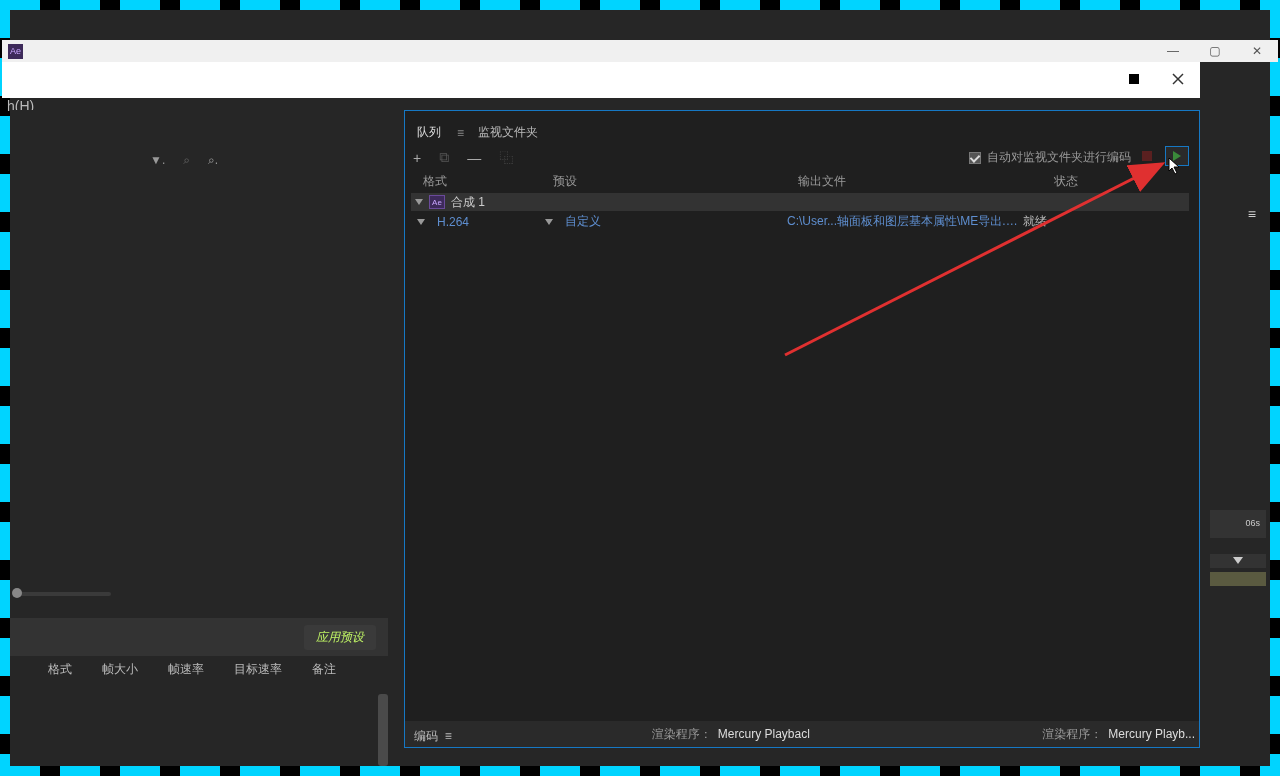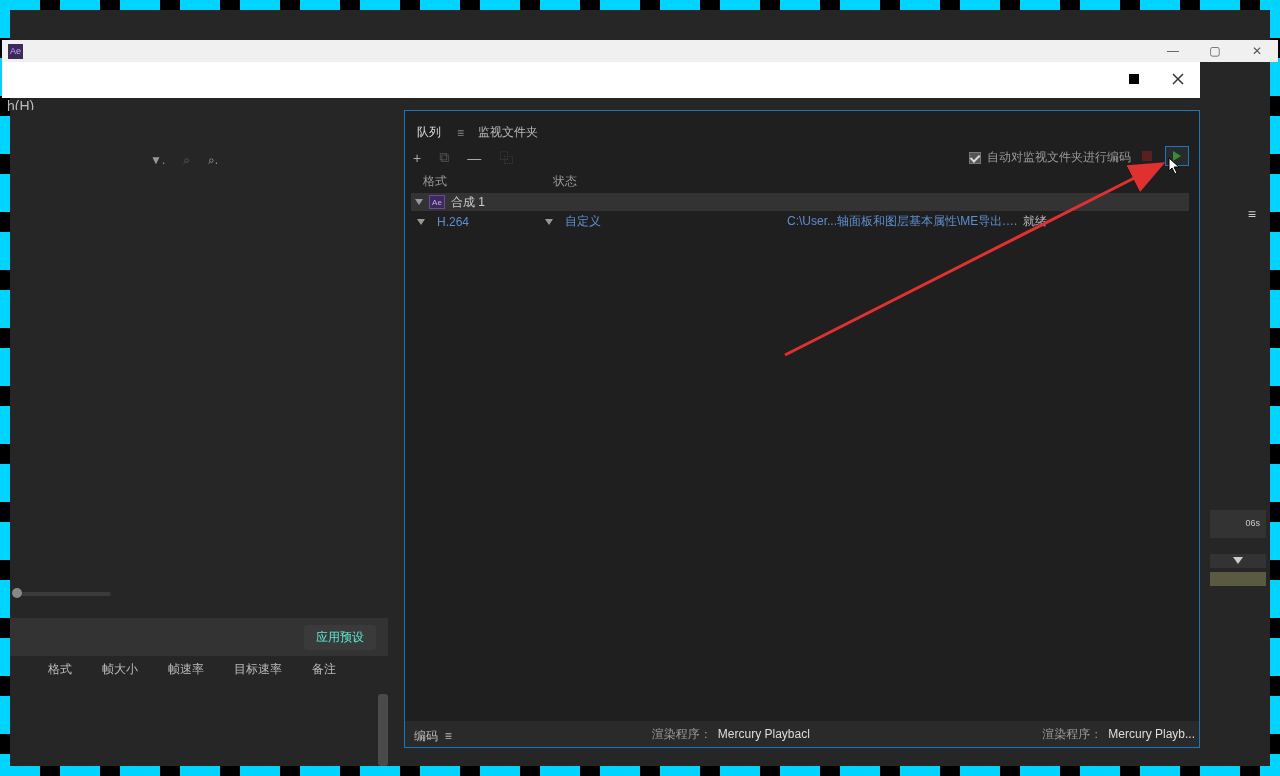--- a/index.html
+++ b/index.html
@@ -28,21 +28,21 @@
 
   
   .left-panel { position:absolute; left:0; top:100px; width:395px; bottom:0; background:#262626; }
   .left-panel .tools { position:absolute; top:38px; left:0; right:0; height:24px; display:flex; align-items:center; color:#bbb; padding-left:140px; gap:18px; }
   .left-panel .tools span { color:#999; }
 
   .slider { position:absolute; bottom:170px; left:6px; width:95px; height:4px; background:#3a3a3a; border-radius:2px; }
   .slider:before { content:""; position:absolute; left:-4px; top:-4px; width:10px; height:10px; border-radius:50%; background:#888; }
 
   .bot-strip { position:absolute; bottom:110px; left:0; width:378px; height:38px; background:#333; display:flex; align-items:center; justify-content:flex-end; padding-right:12px; }
-  .apply-btn { color:#5eead4; padding:4px 12px; background:#3a3a3a; border-radius:3px; }
+  .apply-btn { color:#bef264; padding:4px 12px; background:#3a3a3a; border-radius:3px;font-style:italic; }
 
   .bot-cols { position:absolute; bottom:88px; left:38px; display:flex; gap:30px; color:#bbb; }
   .scrollbar { position:absolute; bottom:0; left:368px; width:10px; height:72px; background:#4a4a4a; border-radius:3px; }
 
   
   .queue { position:absolute; left:394px; top:100px; width:796px; height:638px; background:#1f1f1f; border:1px solid #1678c4; }
 
   .tabs { position:absolute; top:10px; left:8px; display:flex; gap:10px; align-items:center; color:#bbb; }
   .tab { padding:3px 4px; }
   .tab.active { color:#ddd; }
@@ -172,20 +172,22 @@
       <span class="chk"></span>
       <span>自动对监视文件夹进行编码</span>
     </div>
     <div class="red-sq"></div>
     <div class="play-btn">
       <div class="tri"></div>
     </div>
 
     <div class="cols">
       <span class="col-fmt">格式</span>
+      <span class="col-pre">预设</span>
+      <span class="col-out">输出文件</span>
       <span class="col-st">状态</span>
     </div>
 
     <div class="row-comp">
       <span class="tw"></span>
       <span class="ae-badge">Ae</span>
       <span>合成 1</span>
     </div>
 
     <div class="row-fmt">

